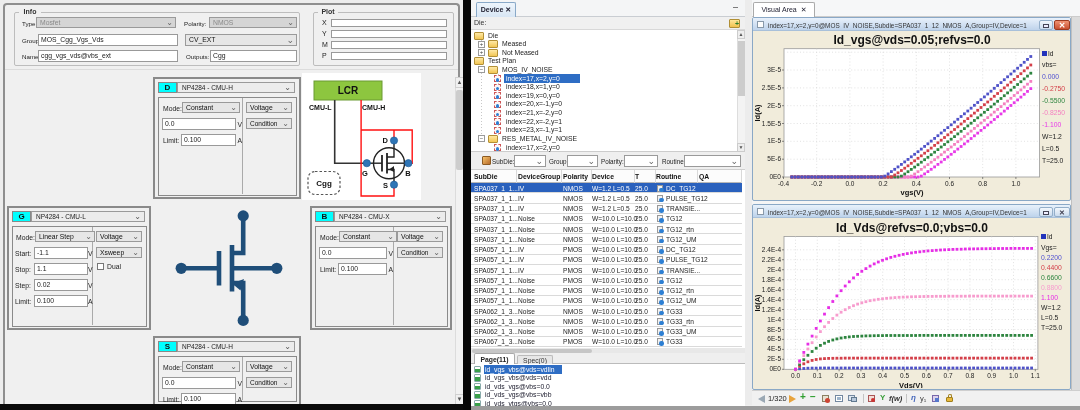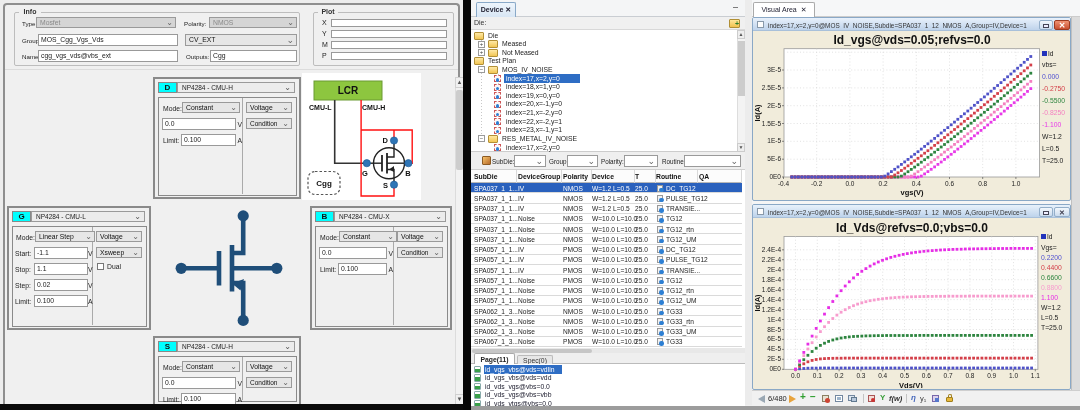--- a/index.html
+++ b/index.html
@@ -1257,21 +1257,21 @@
           <text x="289" y="63" font-size="6.8" fill="#2e8540">0.6600</text>
           <text x="289" y="73" font-size="6.8" fill="#f79cce">0.8800</text>
           <text x="289" y="83" font-size="6.8" fill="#e62ee6">1.100</text>
           <text x="289" y="93" font-size="6.8" fill="#222">W=1.2</text>
           <text x="289" y="103" font-size="6.8" fill="#222">L=0.5</text>
           <text x="289" y="113" font-size="6.8" fill="#222">T=25.0</text>
         </svg>
       </div>
 <div style="position:absolute;left:281px;top:390px;width:328px;height:16px;background:#f1f1f1;border-top:1px solid #cfcfcf"></div>
 <div style="position:absolute;left:287px;top:395px;width:0;height:0;border-top:4px solid transparent;border-bottom:4px solid transparent;border-right:7px solid #9aa8b4"></div>
-<div style="position:absolute;left:297px;top:394px;font-size:7.5px;color:#222;font-weight:normal;white-space:nowrap;">6/480</div>
+<div style="position:absolute;left:297px;top:394px;font-size:7.5px;color:#222;font-weight:normal;white-space:nowrap;">1/320</div>
 <div style="position:absolute;left:318px;top:395px;width:0;height:0;border-top:4px solid transparent;border-bottom:4px solid transparent;border-left:7px solid #e8a33d"></div>
 <div style="position:absolute;left:329px;top:391px;font-size:10px;color:#2f9e2f;font-weight:bold;white-space:nowrap;">+</div>
 <div style="position:absolute;left:339px;top:391px;font-size:10px;color:#2f9e2f;font-weight:bold;white-space:nowrap;">−</div>
 <div style="position:absolute;left:351px;top:395px;width:7px;height:7px;background:#e8e2d2;border:1px solid #8a7f62"></div>
 <div style="position:absolute;left:354px;top:398px;width:5px;height:5px;background:#cc4433;border-radius:50%"></div>
 <div style="position:absolute;left:364px;top:395px;width:8px;height:7px;background:#fff;border:1px solid #7287a0"></div>
 <div style="position:absolute;left:366px;top:397px;width:4px;height:3px;background:#9db4cc;"></div>
 <div style="position:absolute;left:377px;top:395px;width:7px;height:6px;background:#dde6f0;border:1px solid #7287a0"></div>
 <div style="position:absolute;left:380px;top:397px;width:6px;height:5px;background:#b8c8dc;border:1px solid #60788f"></div>
 <div style="position:absolute;left:392px;top:394px;width:1px;height:9px;background:#c4c4c4;"></div>

